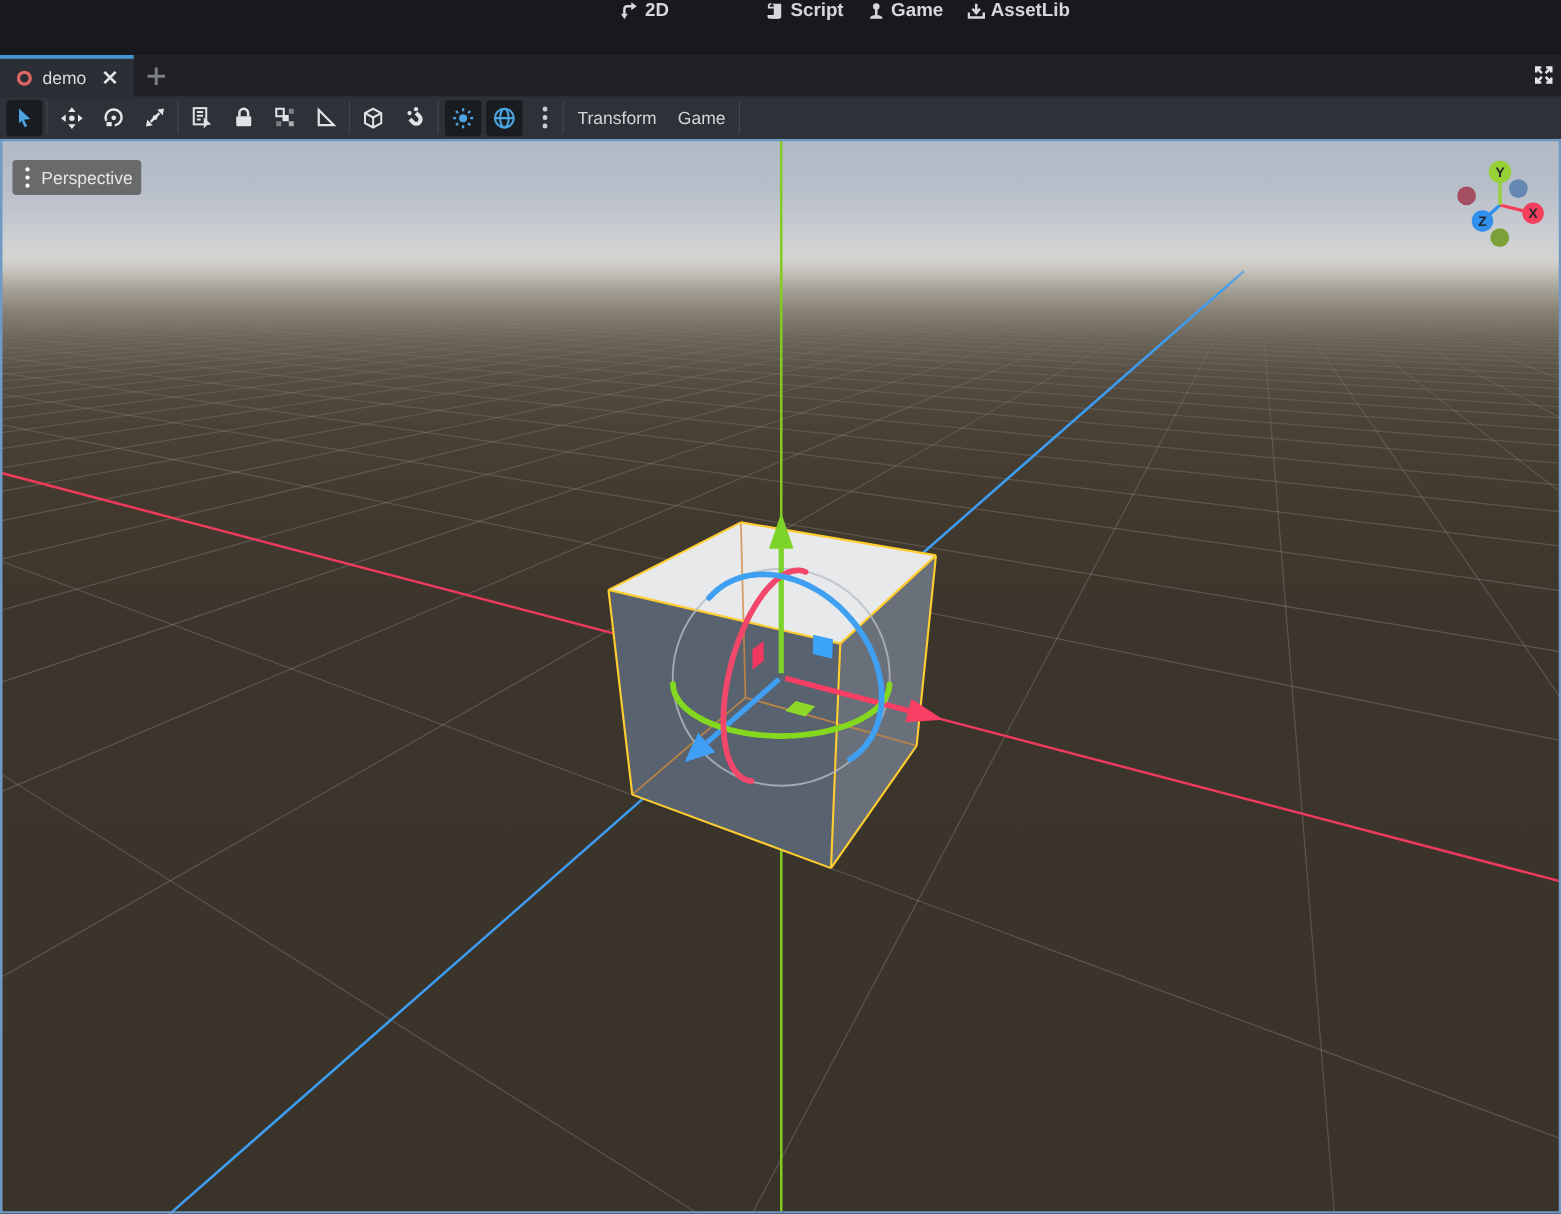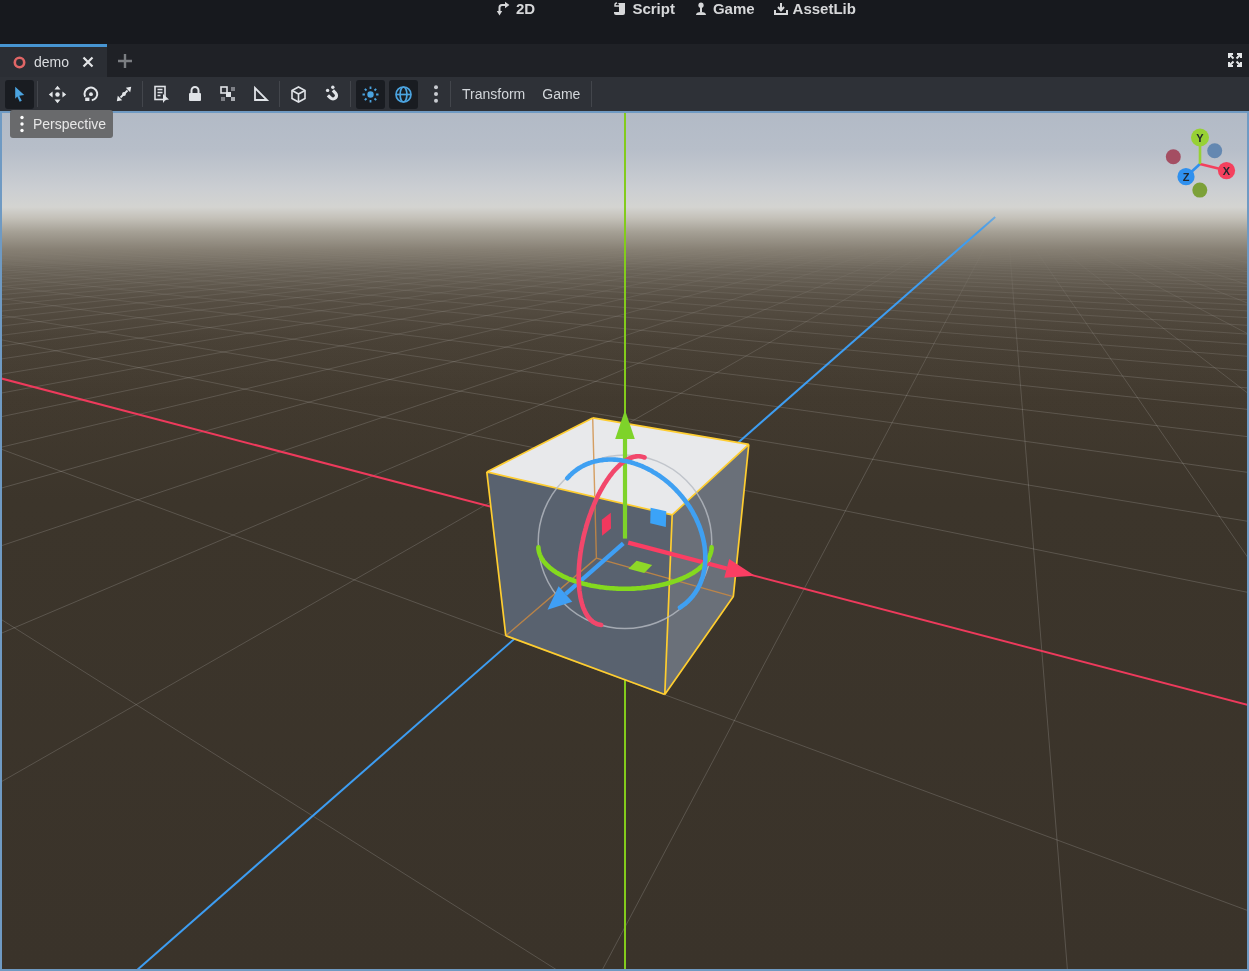--- a/index.html
+++ b/index.html
@@ -10,21 +10,21 @@
 #tabbar { position:absolute; left:0; top:44px; width:1249px; height:33px; background:#1f2126; }
 #tab0 { position:absolute; left:0; top:0; width:107px; height:33px; background:#2b2e34;
   border-top:3px solid #4795d2; display:flex; align-items:center; }
 #tab0 span { color:#dadcdf; font-size:14px; margin-left:8px; }
 #toolbar { position:absolute; left:0; top:77px; width:1249px; height:34px; background:#2e3137; display:flex; align-items:center; }
 .tsep { width:1px; height:26px; background:#43464c; margin:0 2px; }
 .tbox { width:29px; height:29px; border-radius:3px; display:flex; align-items:center; justify-content:center; }
 .tbox.on { background:#191c21; }
 .ticon { width:33px; height:29px; display:flex; align-items:center; justify-content:center; }
 .tmenu { color:#d2d6da; font-size:14px; padding:0 9px; }
-#viewport-label { position:absolute; left:10px; top:110px; width:103px; height:28px; background:#696a6c;
+#viewport-label { position:absolute; left:10px; top:128px; width:103px; height:28px; background:#696a6c;
   border-radius:3px; display:flex; align-items:center; color:#e7e7e7; font-size:14px; }
 svg { display:block; }
 #scene { position:absolute; left:0; top:111px; }
 #axisw { position:absolute; left:1160px; top:120px; }
 #expandic { position:absolute; left:1227px; top:8px; }
 </style></head>
 <body>
 <div id="topbar">
  <div id="mainbtns">
   <div class="mbtn"><svg width="15" height="15" viewBox="0 0 15 15">

